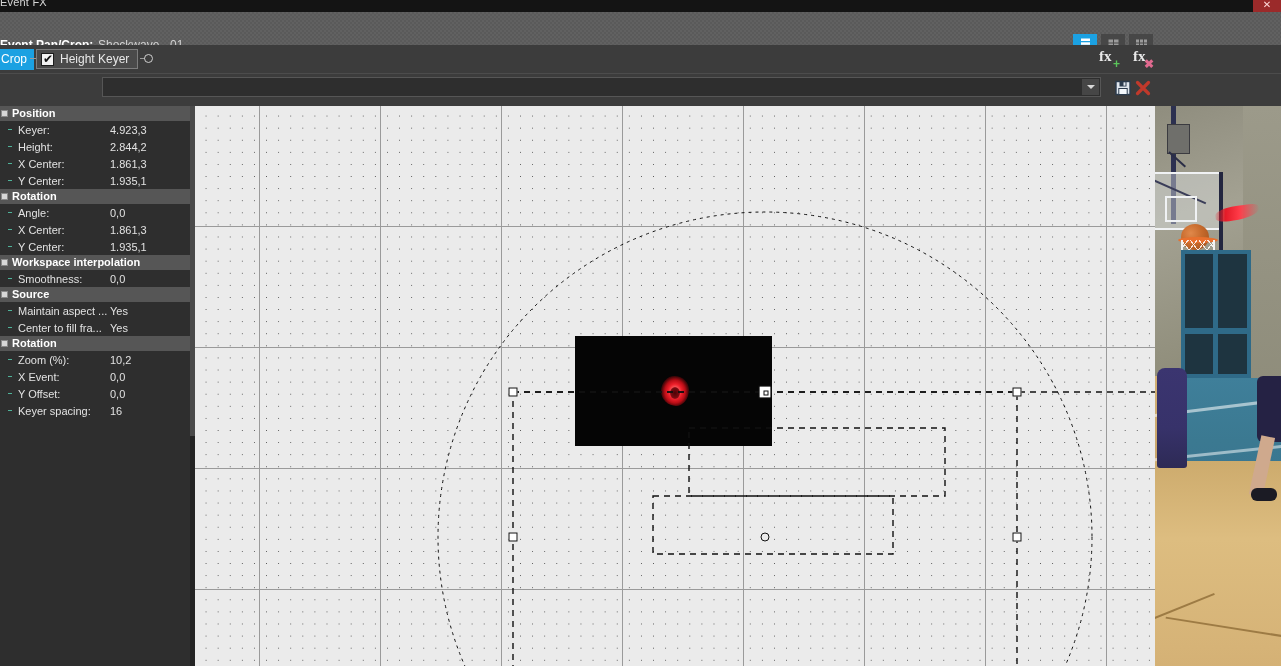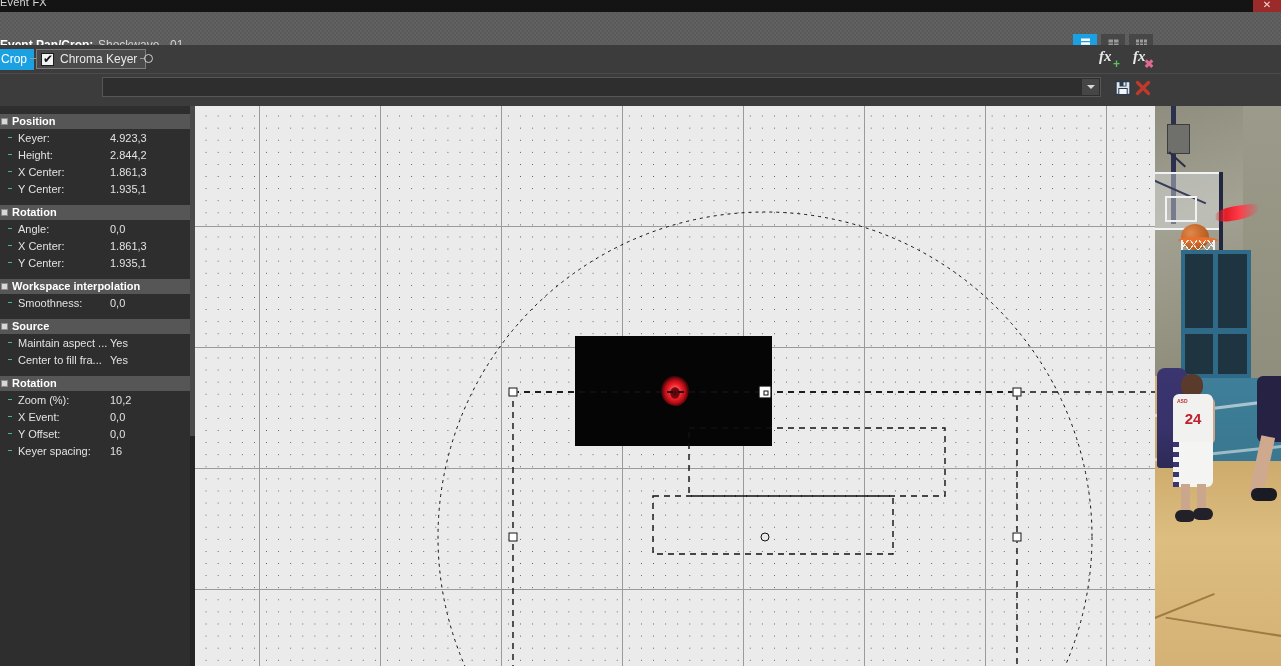--- a/index.html
+++ b/index.html
@@ -92,21 +92,21 @@
     position: absolute; left: 144px; top: 54px;
     width: 9px; height: 9px; border: 1px solid #cfcfcf; border-radius: 50%;
   }
   .fx-tools {
     position: absolute; right: 128px; top: 48px;
     display: flex; gap: 14px; align-items: center;
   }
   .fx-tool { width: 20px; height: 20px; position: relative; }
   .fx-tool .glyph {
     position: absolute; left: 0; top: 0;
-    font-size: 15px; font-style: italic; font-weight: bold;
+    font-size: 15px; font-weight: bold;
     color: #e9e9e9; font-family: "Liberation Serif", serif;
   }
   .fx-tool .badge {
     position: absolute; right: -1px; bottom: -1px;
     font-size: 12px; font-weight: bold; line-height: 10px;
   }
   .badge-add { color: #5ac45a; }
   .badge-del { color: #e06a8f; }
 
   
@@ -136,21 +136,21 @@
   .preset-save { right: 148px; }
   .preset-close { right: 128px; }
 
   
   .props {
     position: absolute; left: 0; top: 106px; width: 190px; bottom: 0;
     background: #2e2e2e; overflow: hidden;
   }
   .group-header {
     position: relative; height: 15px; background: #565656;
-    display: flex; align-items: center; padding-left: 12px; margin-top: 8px;
+    display: flex; align-items: center; padding-left: 12px;
   }
   .group-header .expander {
     position: absolute; left: 1px; top: 4px; width: 7px; height: 7px;
     background: #d8d8d8; border: 1px solid #8a8a8a;
   }
   .group-title {
     font-size: 11px; font-weight: bold; color: #ffffff;
     white-space: nowrap; line-height: 15px;
   }
   .prop-row {
@@ -431,21 +431,21 @@
         </span>
       </div>
     </div>
   </div>
 
   <div class="fxrow"></div>
   <div class="tab-crop">Crop</div>
   <div class="chain-link"></div>
   <div class="fx-node">
     <span class="fx-check"></span>
-    <span class="fx-name">Chroma Keyer</span>
+    <span class="fx-name">Height Keyer</span>
   </div>
   <div class="chain-link2"></div>
   <div class="chain-end"></div>
 
   <div class="fx-tools">
     <div class="fx-tool">
       <span class="glyph">fx</span>
       <span class="badge badge-add">+</span>
     </div>
     <div class="fx-tool">
@@ -633,29 +633,15 @@
     <div class="pv pv-line1"></div>
     <div class="pv pv-line2"></div>
     <div class="pv pv-woodline1"></div>
     <div class="pv pv-woodline2"></div>
 
     <div class="pv pv-p2"></div>
     <div class="pv pv-p3-body"></div>
     <div class="pv pv-p3-leg"></div>
     <div class="pv pv-p3-shoe"></div>
 
-    <div class="pv pv-player">
-      <div class="pv pv-p-head"></div>
-      <div class="pv pv-p-arm"></div>
-      <div class="pv pv-p-jersey">
-        <span class="pv-p-logo">ASD</span>
-        <span class="pv-p-num">24</span>
-      </div>
-      <div class="pv pv-p-shorts"></div>
-      <div class="pv pv-p-shortline"></div>
-      <div class="pv pv-p-leg1"></div>
-      <div class="pv pv-p-leg2"></div>
-      <div class="pv pv-p-shoe1"></div>
-      <div class="pv pv-p-shoe2"></div>
-    </div>
   </div>
 
 </div>
 
 </body></html>

